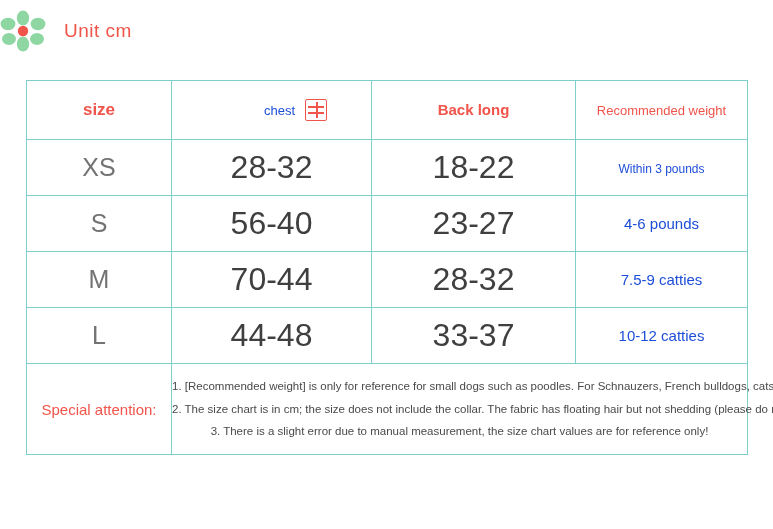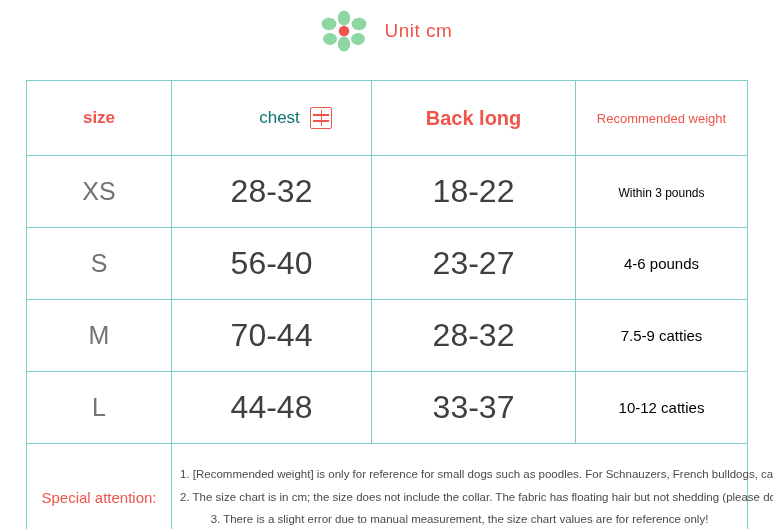--- a/index.html
+++ b/index.html
@@ -24,21 +24,20 @@
 
   
   .header {
     position: absolute;
     top: 0;
     left: 0;
     width: 773px;
     height: 62px;
     display: flex;
     align-items: center;
-    justify-content: center;
   }
   .header-inner {
     display: flex;
     align-items: center;
     gap: 18px;
   }
   .flower-icon {
     width: 46px;
     height: 42px;
     position: relative;
@@ -53,21 +52,21 @@
   .size-table {
     position: absolute;
     left: 26px;
     top: 80px;
     width: 721px;
     border-collapse: collapse;
     table-layout: fixed;
   }
   .size-table td {
     border: 1px solid #7ececa;
-    padding: 8px;
+    padding: 0;
     text-align: center;
     vertical-align: middle;
   }
   .col-size   { width: 145px; }
   .col-chest  { width: 200px; }
   .col-back   { width: 204px; }
   .col-weight { width: 172px; }
 
   .head-row td {
     height: 58px;
@@ -75,32 +74,32 @@
   .head-cell {
     color: #f0544a;
     font-size: 17px;
     font-weight: bold;
   }
   .head-cell.small {
     font-size: 13px;
     font-weight: normal;
   }
   .head-cell.mid {
-    font-size: 20px;
+    font-size: 15px;
   }
   .chest-head {
     display: flex;
     align-items: center;
     justify-content: center;
     gap: 10px;
   }
   .chest-head .label {
-    font-size: 17px;
+    font-size: 13px;
     font-weight: normal;
-    color: #0f766e;
+    color: #1d4ed8;
     margin-left: 48px;
   }
   .ruler-icon {
     width: 22px;
     height: 22px;
     border: 1.6px solid #f0544a;
     border-radius: 2px;
     position: relative;
     box-sizing: border-box;
   }
@@ -130,21 +129,21 @@
   .cell-size {
     font-size: 25px;
     color: #737373;
   }
   .cell-num {
     font-size: 32px;
     color: #3f3f3f;
   }
   .cell-weight {
     font-size: 15px;
-    color: #000000;
+    color: #1d4ed8;
   }
   .cell-weight.tiny {
     font-size: 12px;
   }
 
   
   .notes-row td {
     height: 90px;
     border: 1px solid #7ececa;
     vertical-align: middle;

